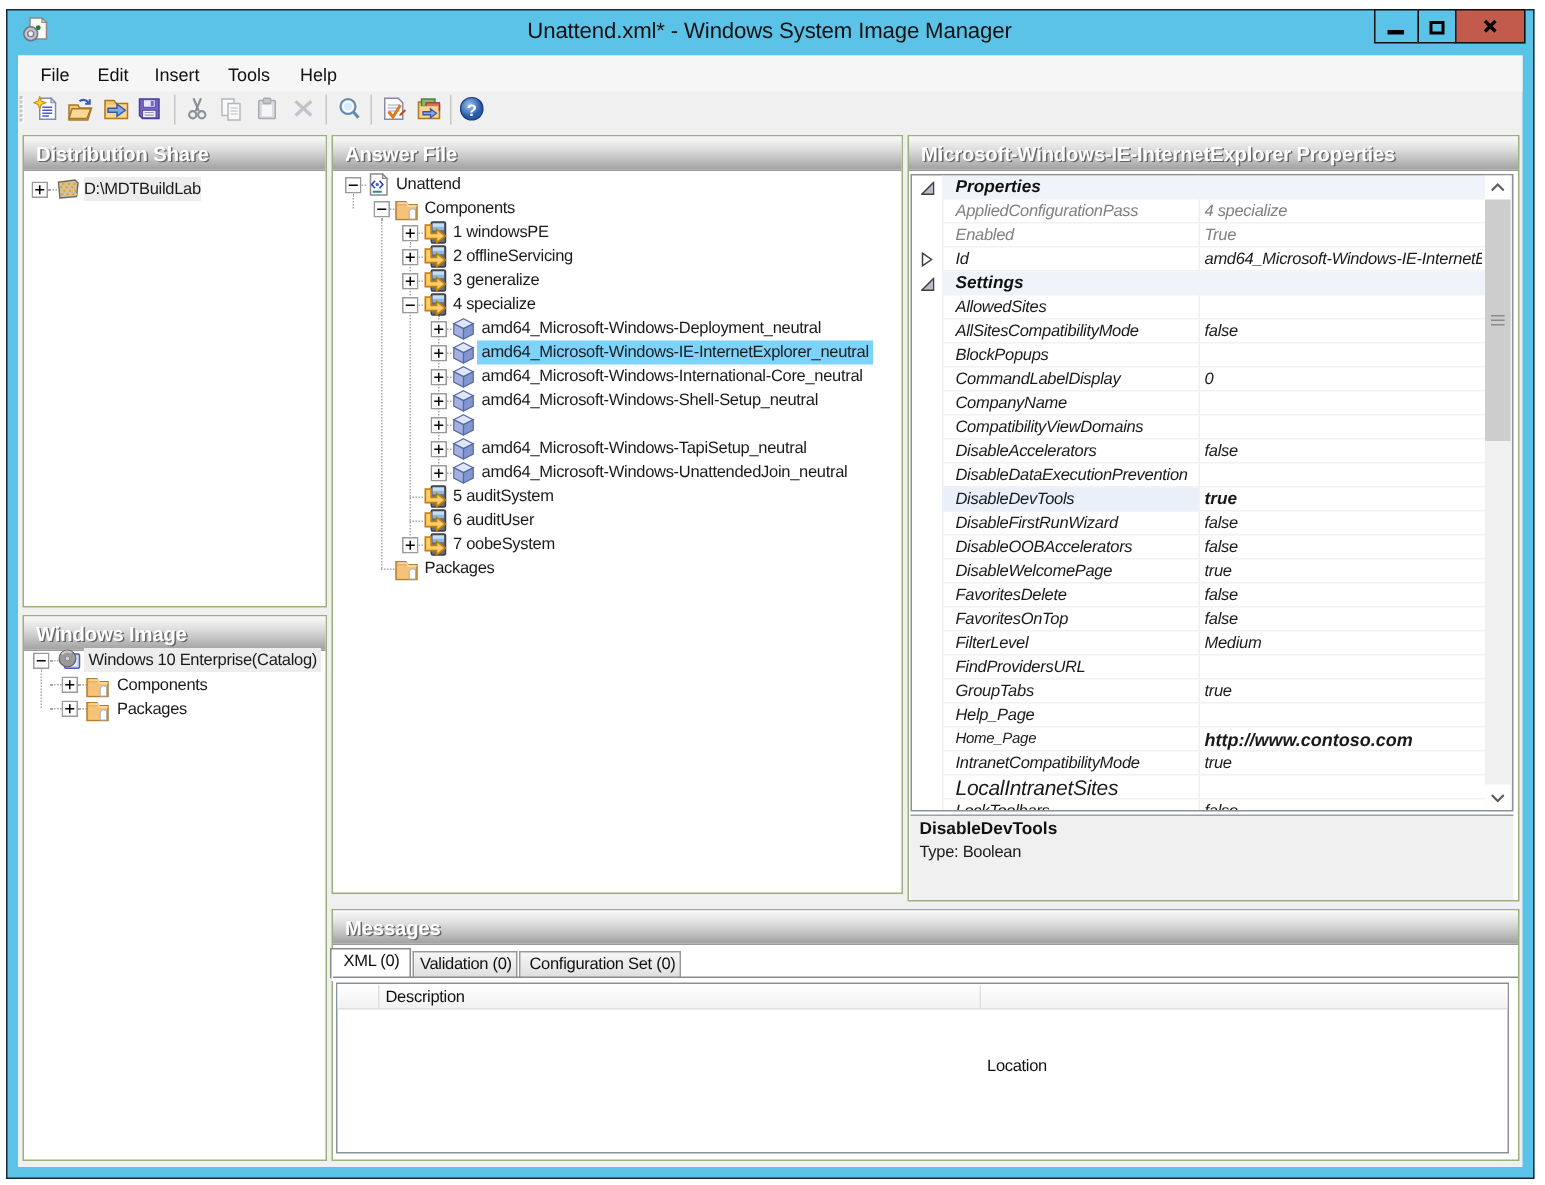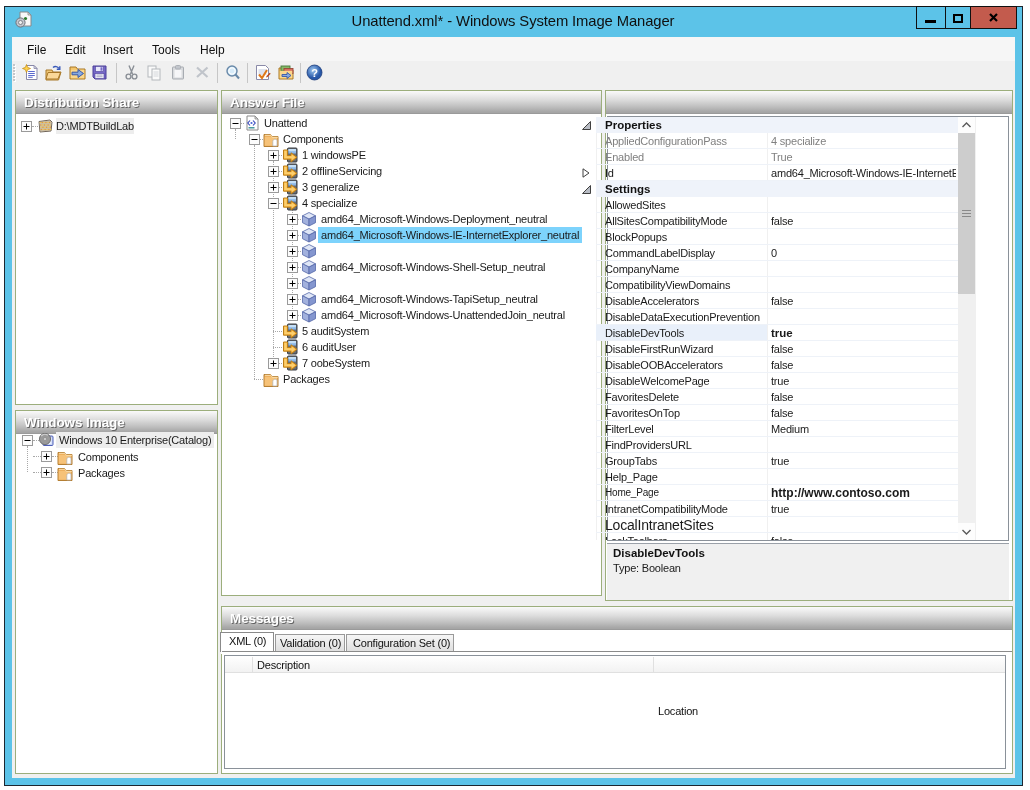--- a/index.html
+++ b/index.html
@@ -116,20 +116,21 @@
 <div style="left:16px;top:91px;width:201px;height:23px;background:linear-gradient(#fafafa,#dedede 38%,#c2c2c2 68%,#a5a5a5 96%);border-bottom:1px solid #9a9a9a;"></div>
 <div style="left:24px;top:95px;font-weight:bold;font-size:13.5px;color:#fff;text-shadow:1px 1px 0 rgba(90,90,90,0.9);letter-spacing:-0.1px;">Distribution Share</div>
 <div class="panel" style="left:15px;top:410px;width:203px;height:364px;"></div>
 <div style="left:16px;top:411px;width:201px;height:23px;background:linear-gradient(#fafafa,#dedede 38%,#c2c2c2 68%,#a5a5a5 96%);border-bottom:1px solid #9a9a9a;"></div>
 <div style="left:24px;top:415px;font-weight:bold;font-size:13.5px;color:#fff;text-shadow:1px 1px 0 rgba(90,90,90,0.9);letter-spacing:-0.1px;">Windows Image</div>
 <div class="panel" style="left:221px;top:90px;width:381px;height:506px;"></div>
 <div style="left:222px;top:91px;width:379px;height:23px;background:linear-gradient(#fafafa,#dedede 38%,#c2c2c2 68%,#a5a5a5 96%);border-bottom:1px solid #9a9a9a;"></div>
 <div style="left:230px;top:95px;font-weight:bold;font-size:13.5px;color:#fff;text-shadow:1px 1px 0 rgba(90,90,90,0.9);letter-spacing:-0.1px;">Answer File</div>
 <div class="panel" style="left:605px;top:90px;width:408px;height:511px;"></div>
 <div style="left:606px;top:91px;width:406px;height:23px;background:linear-gradient(#fafafa,#dedede 38%,#c2c2c2 68%,#a5a5a5 96%);border-bottom:1px solid #9a9a9a;"></div>
+<div style="left:614px;top:95px;font-weight:bold;font-size:13.5px;color:#fff;text-shadow:1px 1px 0 rgba(90,90,90,0.9);letter-spacing:-0.1px;">Microsoft-Windows-IE-InternetExplorer Properties</div>
 <div class="panel" style="left:221px;top:606px;width:792px;height:168px;"></div>
 <div style="left:222px;top:607px;width:790px;height:23px;background:linear-gradient(#fafafa,#dedede 38%,#c2c2c2 68%,#a5a5a5 96%);border-bottom:1px solid #9a9a9a;"></div>
 <div style="left:230px;top:611px;font-weight:bold;font-size:13.5px;color:#fff;text-shadow:1px 1px 0 rgba(90,90,90,0.9);letter-spacing:-0.1px;">Messages</div>
 <svg style="position:absolute;left:21px;top:121px;width:11px;height:11px;" width="11" height="11" viewBox="0 0 11 11">
       <rect x="0.5" y="0.5" width="10" height="10" fill="#fcfcfc" stroke="#9a9a9a" stroke-width="1"></rect>
       <path d="M2.5 5.5 h6 M5.5 2.5 v6" stroke="#000" stroke-width="1"></path>
     </svg>
 <div style="position:absolute;left:32px;top:126px;width:6px;height:1px;border-top:1px dotted #a8a8a8;"></div>
 <svg style="position:absolute;left:37px;top:118px;width:17px;height:16px;" width="17" height="16" viewBox="0 0 17 16">
       <path d="M2 3.5 L13 2 L15 4 L14 13 L3 14 Z" fill="#b8ab94" stroke="#70655a" stroke-width="1"></path>
@@ -307,20 +308,21 @@
 <svg style="position:absolute;left:287px;top:246px;width:11px;height:11px;" width="11" height="11" viewBox="0 0 11 11">
       <rect x="0.5" y="0.5" width="10" height="10" fill="#fcfcfc" stroke="#9a9a9a" stroke-width="1"></rect>
       <path d="M2.5 5.5 h6 M5.5 2.5 v6" stroke="#000" stroke-width="1"></path>
     </svg>
 <div style="position:absolute;left:298px;top:251px;width:3px;height:1px;border-top:1px dotted #a8a8a8;"></div>
 <svg style="position:absolute;left:301px;top:243px;width:16px;height:16px;" width="16" height="16" viewBox="0 0 16 16">
       <path d="M8 1.5 L14.5 4.8 L8 8.1 L1.5 4.8 Z" fill="#dfe6f6" stroke="#5568a8" stroke-width="0.8"></path>
       <path d="M1.5 4.8 L8 8.1 V15 L1.5 11.7 Z" fill="#a2b1dd" stroke="#5568a8" stroke-width="0.8"></path>
       <path d="M14.5 4.8 L8 8.1 V15 L14.5 11.7 Z" fill="#8496cf" stroke="#5568a8" stroke-width="0.8"></path>
     </svg>
+<div class="t" style="left:321px;top:243px;">amd64_Microsoft-Windows-International-Core_neutral</div>
 <svg style="position:absolute;left:287px;top:262px;width:11px;height:11px;" width="11" height="11" viewBox="0 0 11 11">
       <rect x="0.5" y="0.5" width="10" height="10" fill="#fcfcfc" stroke="#9a9a9a" stroke-width="1"></rect>
       <path d="M2.5 5.5 h6 M5.5 2.5 v6" stroke="#000" stroke-width="1"></path>
     </svg>
 <div style="position:absolute;left:298px;top:267px;width:3px;height:1px;border-top:1px dotted #a8a8a8;"></div>
 <svg style="position:absolute;left:301px;top:259px;width:16px;height:16px;" width="16" height="16" viewBox="0 0 16 16">
       <path d="M8 1.5 L14.5 4.8 L8 8.1 L1.5 4.8 Z" fill="#dfe6f6" stroke="#5568a8" stroke-width="0.8"></path>
       <path d="M1.5 4.8 L8 8.1 V15 L1.5 11.7 Z" fill="#a2b1dd" stroke="#5568a8" stroke-width="0.8"></path>
       <path d="M14.5 4.8 L8 8.1 V15 L14.5 11.7 Z" fill="#8496cf" stroke="#5568a8" stroke-width="0.8"></path>
     </svg>
@@ -390,21 +392,21 @@
 <div class="t" style="left:302px;top:355px;">7 oobeSystem</div>
 <div style="position:absolute;left:254px;top:379px;width:9px;height:1px;border-top:1px dotted #a8a8a8;"></div>
 <svg style="position:absolute;left:263px;top:371px;width:16px;height:16px;" width="16" height="16" viewBox="0 0 16 16">
       <path d="M1 3.5 h6.5 l1.5 2 H15 v10 H1 z" fill="#eeb05e" stroke="#b57f33" stroke-width="1"></path>
       <path d="M1.8 6 h12.4 v8.6 H1.8 z" fill="#f6c278"></path>
       <path d="M2 4.3 h5.9 l1.5 2 h5.4" fill="none" stroke="#fadfae" stroke-width="1"></path>
       <path d="M9.8 10.5 c0-1.5 1.4-2.6 2.6-2.2 l1.6 0.6 v6.1 h-4.2 z" fill="#fff" stroke="#b0b0b0" stroke-width="0.7"></path>
     </svg>
 <div class="t" style="left:283px;top:371px;">Packages</div>
 <div style="left:607px;top:116px;width:402px;height:425px;border:1px solid #8a9199;background:#fff;overflow:hidden;"></div>
-<div style="left:576px;top:117px;width:400px;height:423px;overflow:hidden;">
+<div style="left:608px;top:117px;width:400px;height:423px;overflow:hidden;font-style:italic;">
       <div style="left:20px;top:0px;width:1px;height:423px;background:#f0f0f0;"></div>
       <div style="left:191px;top:0px;width:1px;height:423px;background:#f0f0f0;"></div>
       <div style="left:20px;top:0px;width:362px;height:16px;background:#eff3fa;"></div>
       <div style="left:29px;top:0px;height:16px;line-height:16px;font-size:11.5px;font-weight:bold;color:#111;white-space:nowrap;">Properties</div>
       <svg style="position:absolute;left:6px;top:4px;width:9px;height:9px;" width="9" height="9" viewBox="0 0 9 9">
         <path d="M0.5 8.5 L8.5 8.5 L8.5 0.5 Z" fill="#b8bcc4" stroke="#404040" stroke-width="1"></path>
       </svg>
       <div style="left:20px;top:31px;width:362px;height:1px;background:#eef2f8;"></div>
       <div style="left:29px;top:16px;height:16px;line-height:16px;font-size:11px;color:#808080;white-space:nowrap;letter-spacing:-0.2px;">AppliedConfigurationPass</div>
       <div style="left:195px;top:16px;width:185px;height:16px;overflow:hidden;line-height:16px;color:#808080;white-space:nowrap;font-size:11px;letter-spacing:-0.2px;">4 specialize</div>

